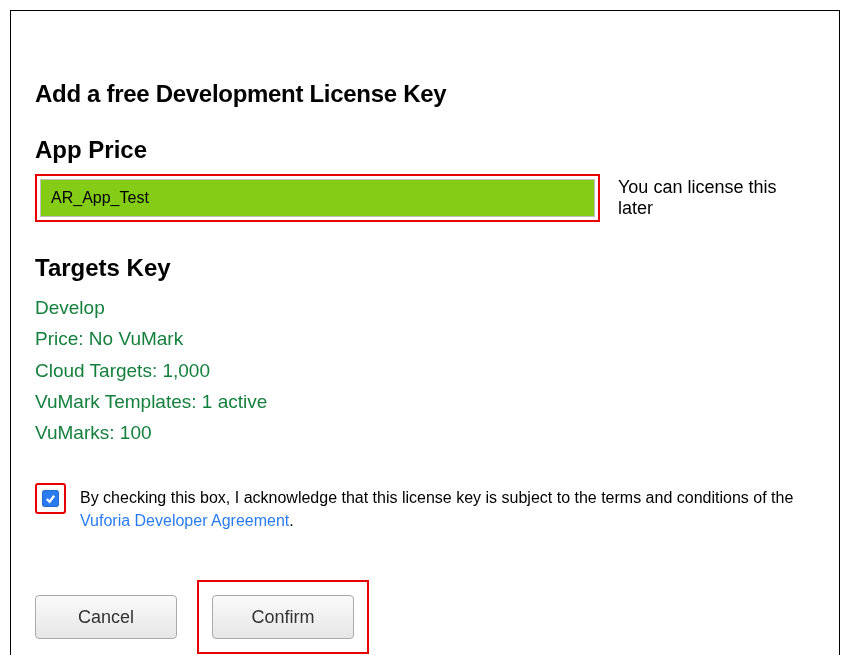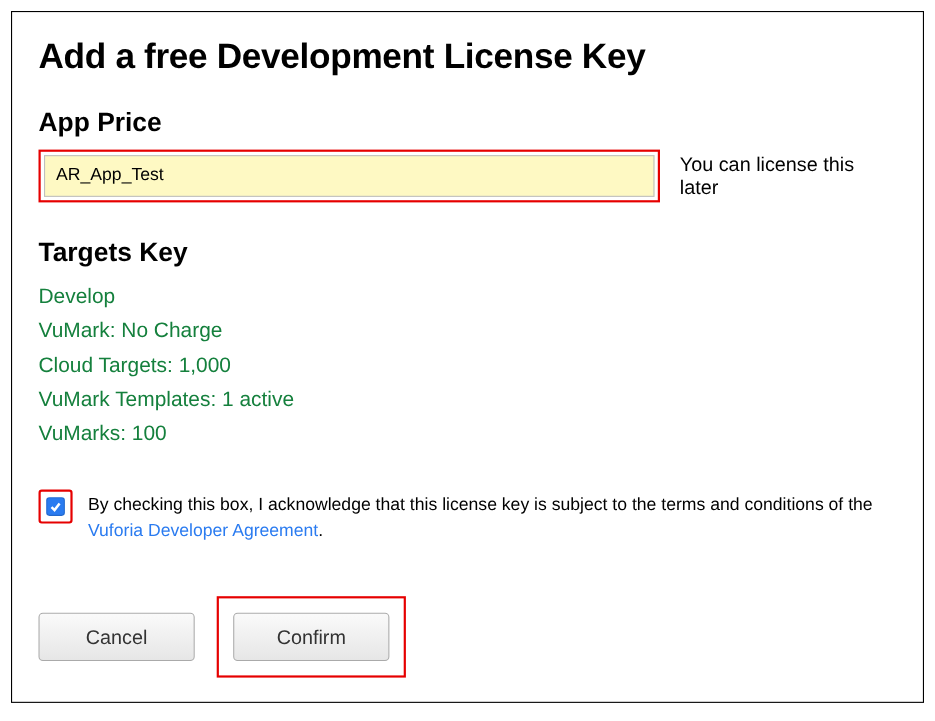--- a/index.html
+++ b/index.html
@@ -12,25 +12,26 @@
       background: #fff;
       padding: 10px;
     }
     .container {
       width: 830px;
       border: 1px solid #000;
       padding: 22px 24px;
       background: #fff;
     }
     .page-title {
-      font-size: 32px;
+      font-size: 24px;
       font-weight: 700;
       color: #000;
       margin-bottom: 28px;
       letter-spacing: -0.3px;
+      margin-top: 47px;
     }
     .field-label {
       font-size: 24px;
       font-weight: 600;
       color: #000;
       margin-bottom: 10px;
     }
     .input-row {
       display: flex;
       align-items: center;
@@ -43,21 +44,21 @@
       flex: 0 0 auto;
     }
     .text-input {
       width: 555px;
       height: 38px;
       padding: 6px 10px;
       font-size: 16px;
       font-family: inherit;
       color: #000;
       border: 1px solid #bfbfbf;
-      background: #fef9c3;
+      background: #84cc16;
       outline: none;
     }
     .input-hint {
       font-size: 18px;
       color: #000;
     }
     .section-label {
       font-size: 24px;
       font-weight: 600;
       color: #000;
@@ -150,21 +151,21 @@
     <div class="input-highlight">
       <input type="text" class="text-input" value="AR_App_Test" style="">
     </div>
     <div class="input-hint">You can license this later</div>
   </div>
 
   <div class="section-label">Targets Key</div>
 
   <div class="details-block">
     <div class="detail-line">Develop</div>
-    <div class="detail-line">VuMark: No Charge</div>
+    <div class="detail-line">Price: No VuMark</div>
     <div class="detail-line">Cloud Targets: 1,000</div>
     <div class="detail-line">VuMark Templates: 1 active</div>
     <div class="detail-line">VuMarks: 100</div>
   </div>
 
   <div class="agree-row">
     <div class="checkbox-highlight">
       <span class="checkbox-visual">
         <svg viewBox="0 0 12 12">
           <polyline points="2,6.5 5,9.5 10,3"></polyline>

